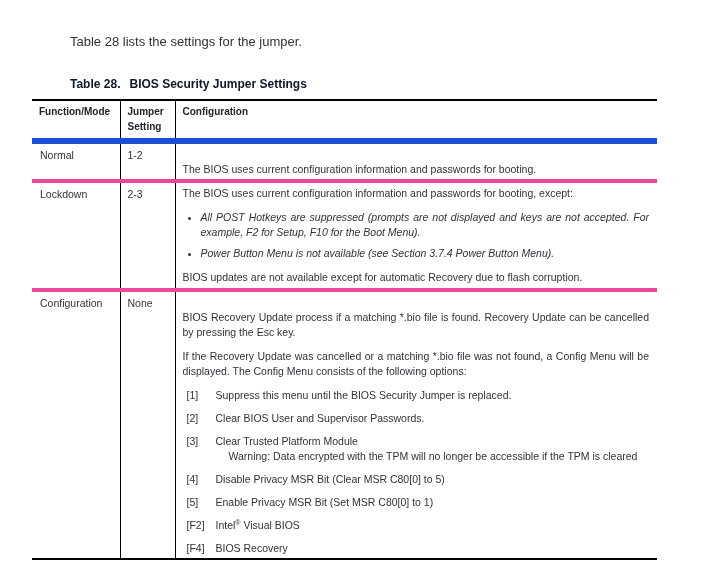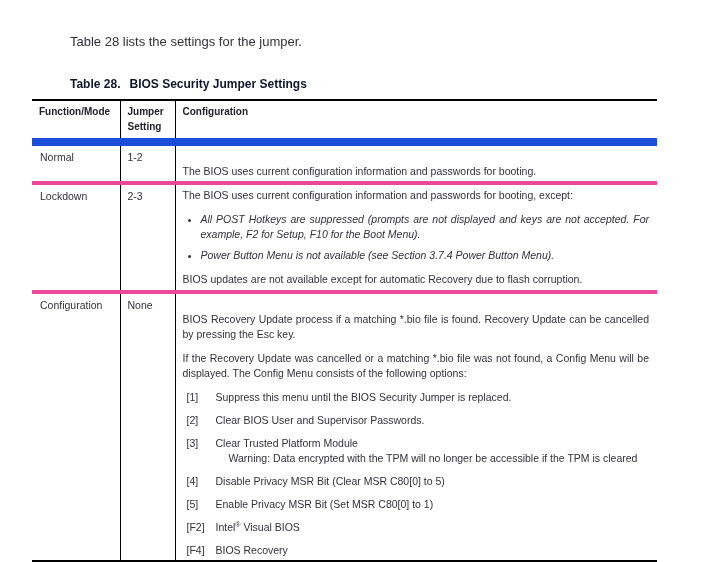--- a/index.html
+++ b/index.html
@@ -23,21 +23,21 @@
     position:absolute;left:32px;top:99px;width:625px;
     border-collapse:collapse;table-layout:fixed;
     border-top:2px solid #000;border-bottom:2px solid #000;
     font-size:10.5px;line-height:15px;color:#31313b;
   }
   col.c1{width:88px;}
   col.c2{width:55px;}
   col.c3{width:482px;}
   th,td{vertical-align:top;text-align:left;font-weight:normal;}
   th+th,td+td{border-left:1px solid #000;}
-  thead tr{border-bottom:8px solid #1d4ed8;}
+  thead tr{border-bottom:6px solid #1d4ed8;}
   tbody tr{border-bottom:4px solid #ec4899;}
   tbody tr:last-child{border-bottom:none;}
   th{
     font-weight:bold;font-size:10px;color:#23232b;
     padding:3px 2px 4px 7px;
   }
   td.fn{padding:4px 2px 5px 8px;}
   td.jp{padding:4px 2px 5px 7px;}
   td.cfg{padding:18px 8px 2px 7px;}
   tbody tr.row-lockdown td.cfg,tbody tr.row-config td.cfg{padding-top:3px;padding-bottom:3px;}

